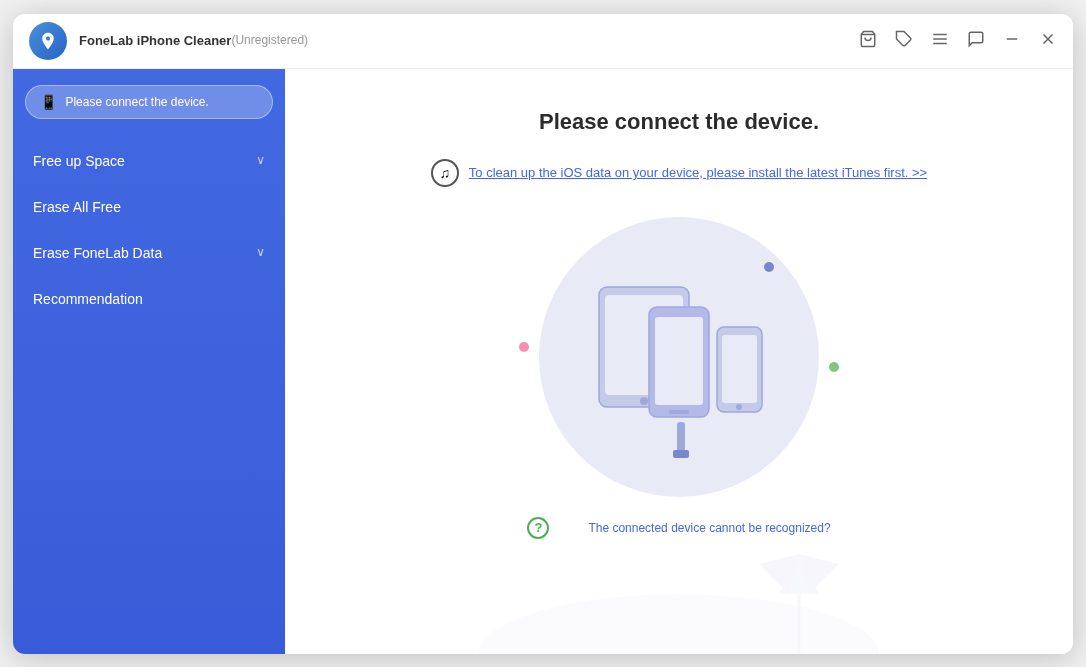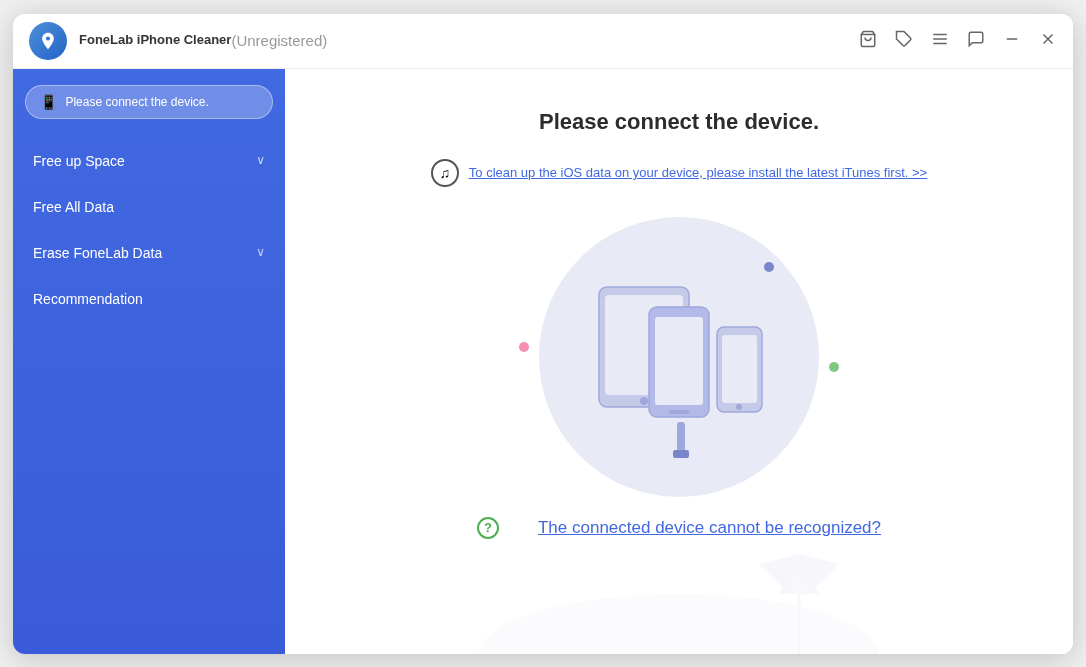--- a/index.html
+++ b/index.html
@@ -53,21 +53,21 @@
     .app-title {
       display: flex;
       flex-direction: row;
     }
     .app-title-name {
       font-size: 13px;
       font-weight: 600;
       color: #333;
     }
     .app-title-sub {
-      font-size: 15px;
+      font-size: 12px;
       color: #999;
     }
     .titlebar-controls {
       display: flex;
       align-items: center;
       gap: 18px;
     }
     .titlebar-icon {
       color: #666;
       font-size: 16px;
@@ -216,22 +216,21 @@
       display: flex;
       align-items: center;
       justify-content: center;
       color: #4caf50;
       font-size: 13px;
       font-weight: bold;
       flex-shrink: 0;
     }
     .help-link {
       color: #4169e1;
-      font-size: 17px;
-      text-decoration: underline;
+      font-size: 12px;
       cursor: pointer;
       margin-left: 31px;
     }
   </style>
 </head>
 <body>
 
 <div class="app-window">
 
   <div class="titlebar">
@@ -292,21 +291,21 @@
       <div class="device-btn">
         <span class="device-btn-icon">📱</span>
         <span>Please connect the device.</span>
       </div>
 
       <div class="nav-item">
         <span>Free up Space</span>
         <span class="nav-item-right">∨</span>
       </div>
       <div class="nav-item">
-        <span>Free All Data</span>
+        <span>Erase All Free</span>
       </div>
       <div class="nav-item">
         <span>Erase FoneLab Data</span>
         <span class="nav-item-right">∨</span>
       </div>
       <div class="nav-item">
         <span>Recommendation</span>
       </div>
     </div>
 

